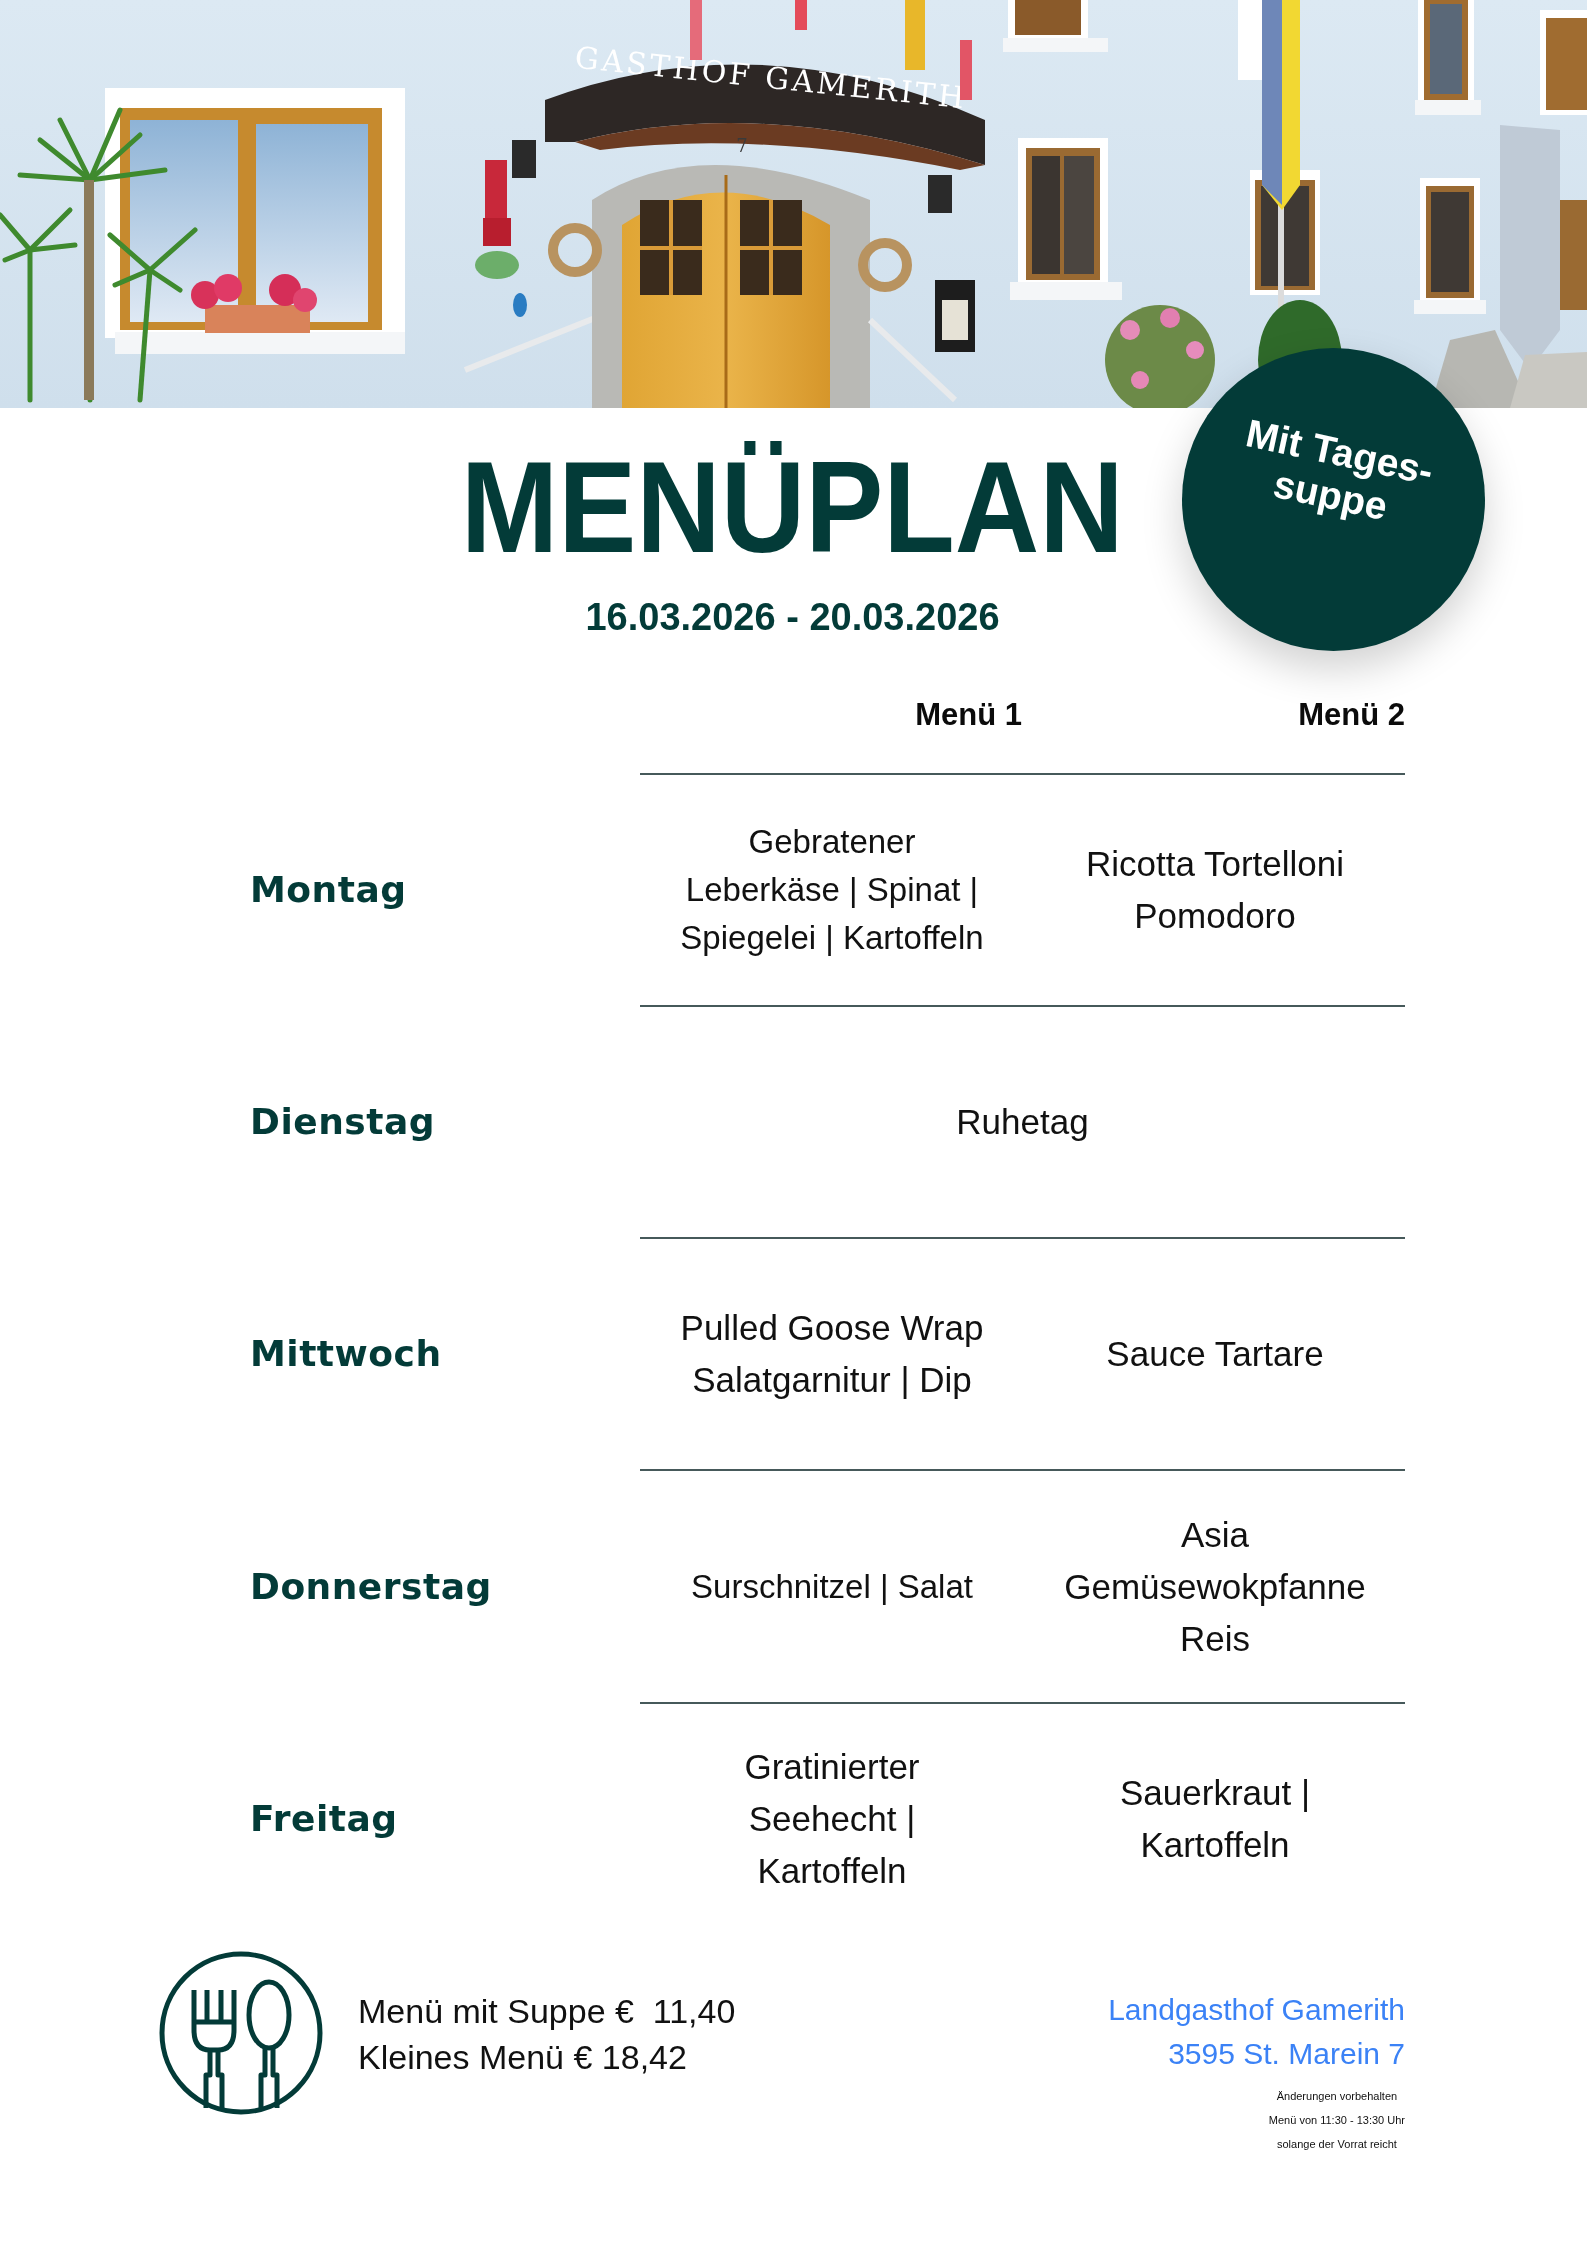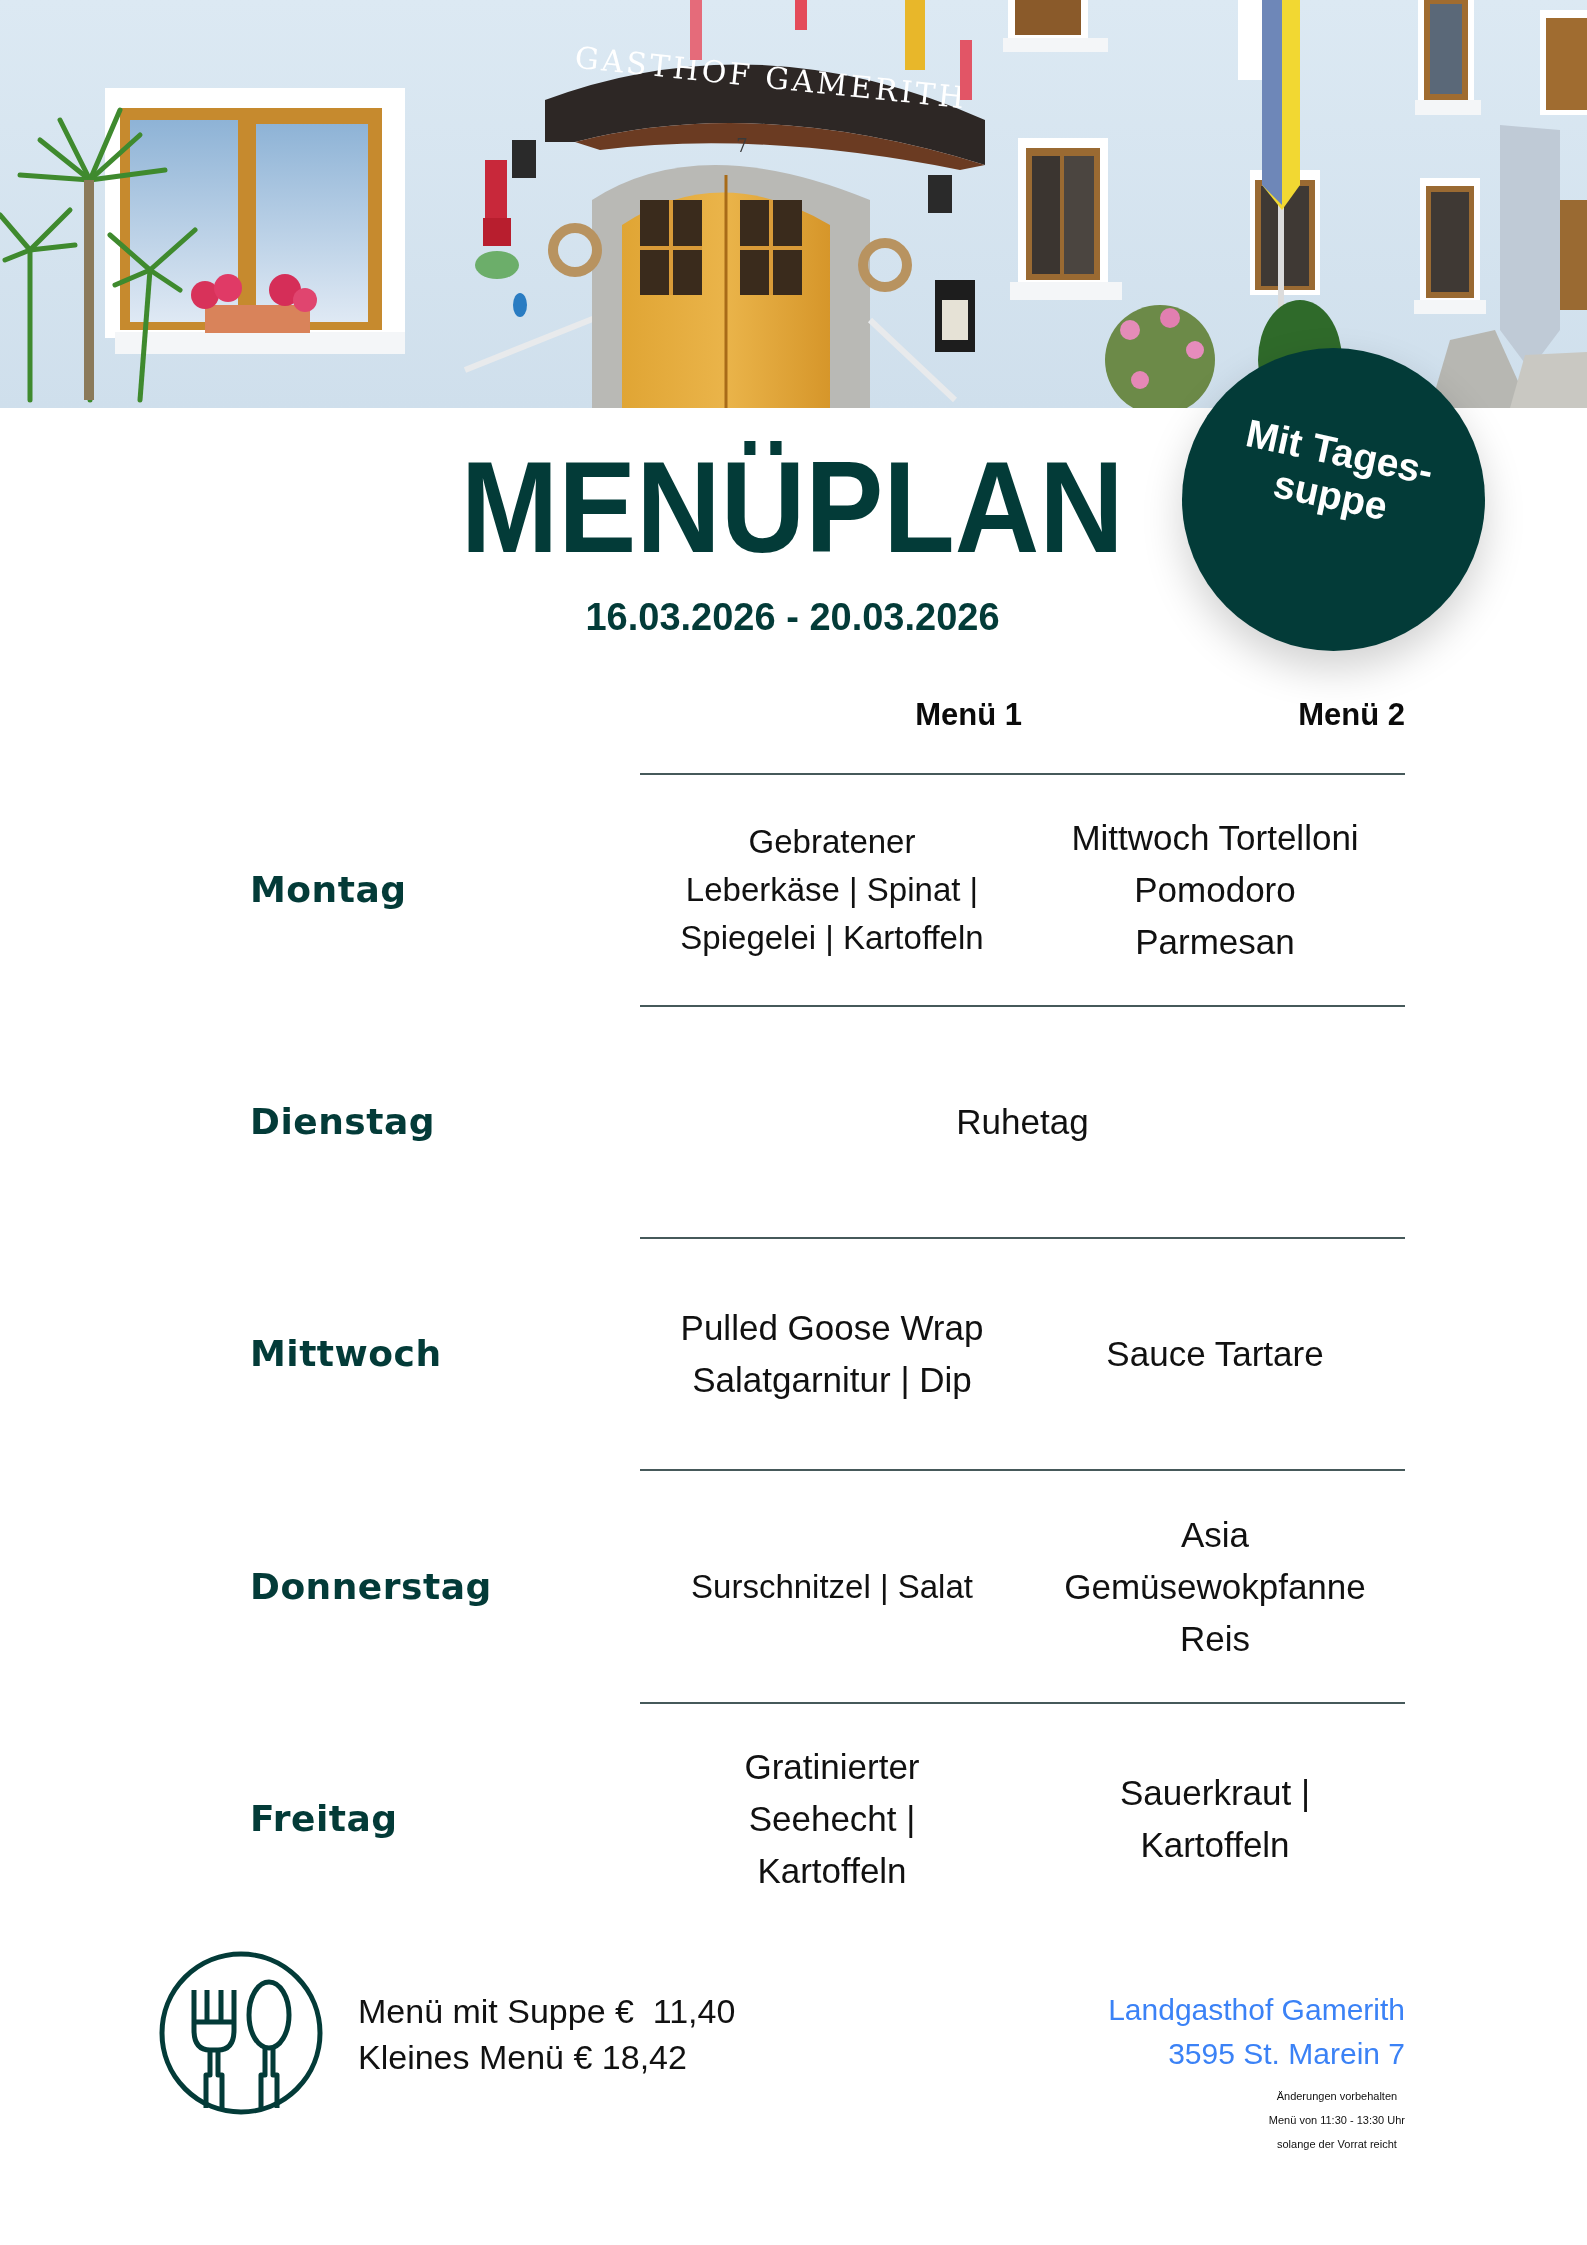--- a/index.html
+++ b/index.html
@@ -207,23 +207,22 @@
 <div class="abs sep" style="top:1702px;"></div>
 
 <div>
   <div class="abs day" style="top:890px;">Montag</div>
   <div class="abs cell m1 small" style="top:890px;">
     <span class="ln">Gebratener</span>
     <span class="ln">Leberkäse | Spinat |</span>
     <span class="ln">Spiegelei | Kartoffeln</span>
   </div>
   <div class="abs cell m2" style="top:890px;">
-    <span class="ln">Mittwoch Tortelloni</span>
+    <span class="ln">Ricotta Tortelloni</span>
     <span class="ln">Pomodoro</span>
-    <span class="ln">Parmesan</span>
   </div>
 </div>
 
 <div>
   <div class="abs day" style="top:1122px;">Dienstag</div>
   <div class="abs cell full" style="top:1122px;">
     <span class="ln">Ruhetag</span>
   </div>
 </div>
 

